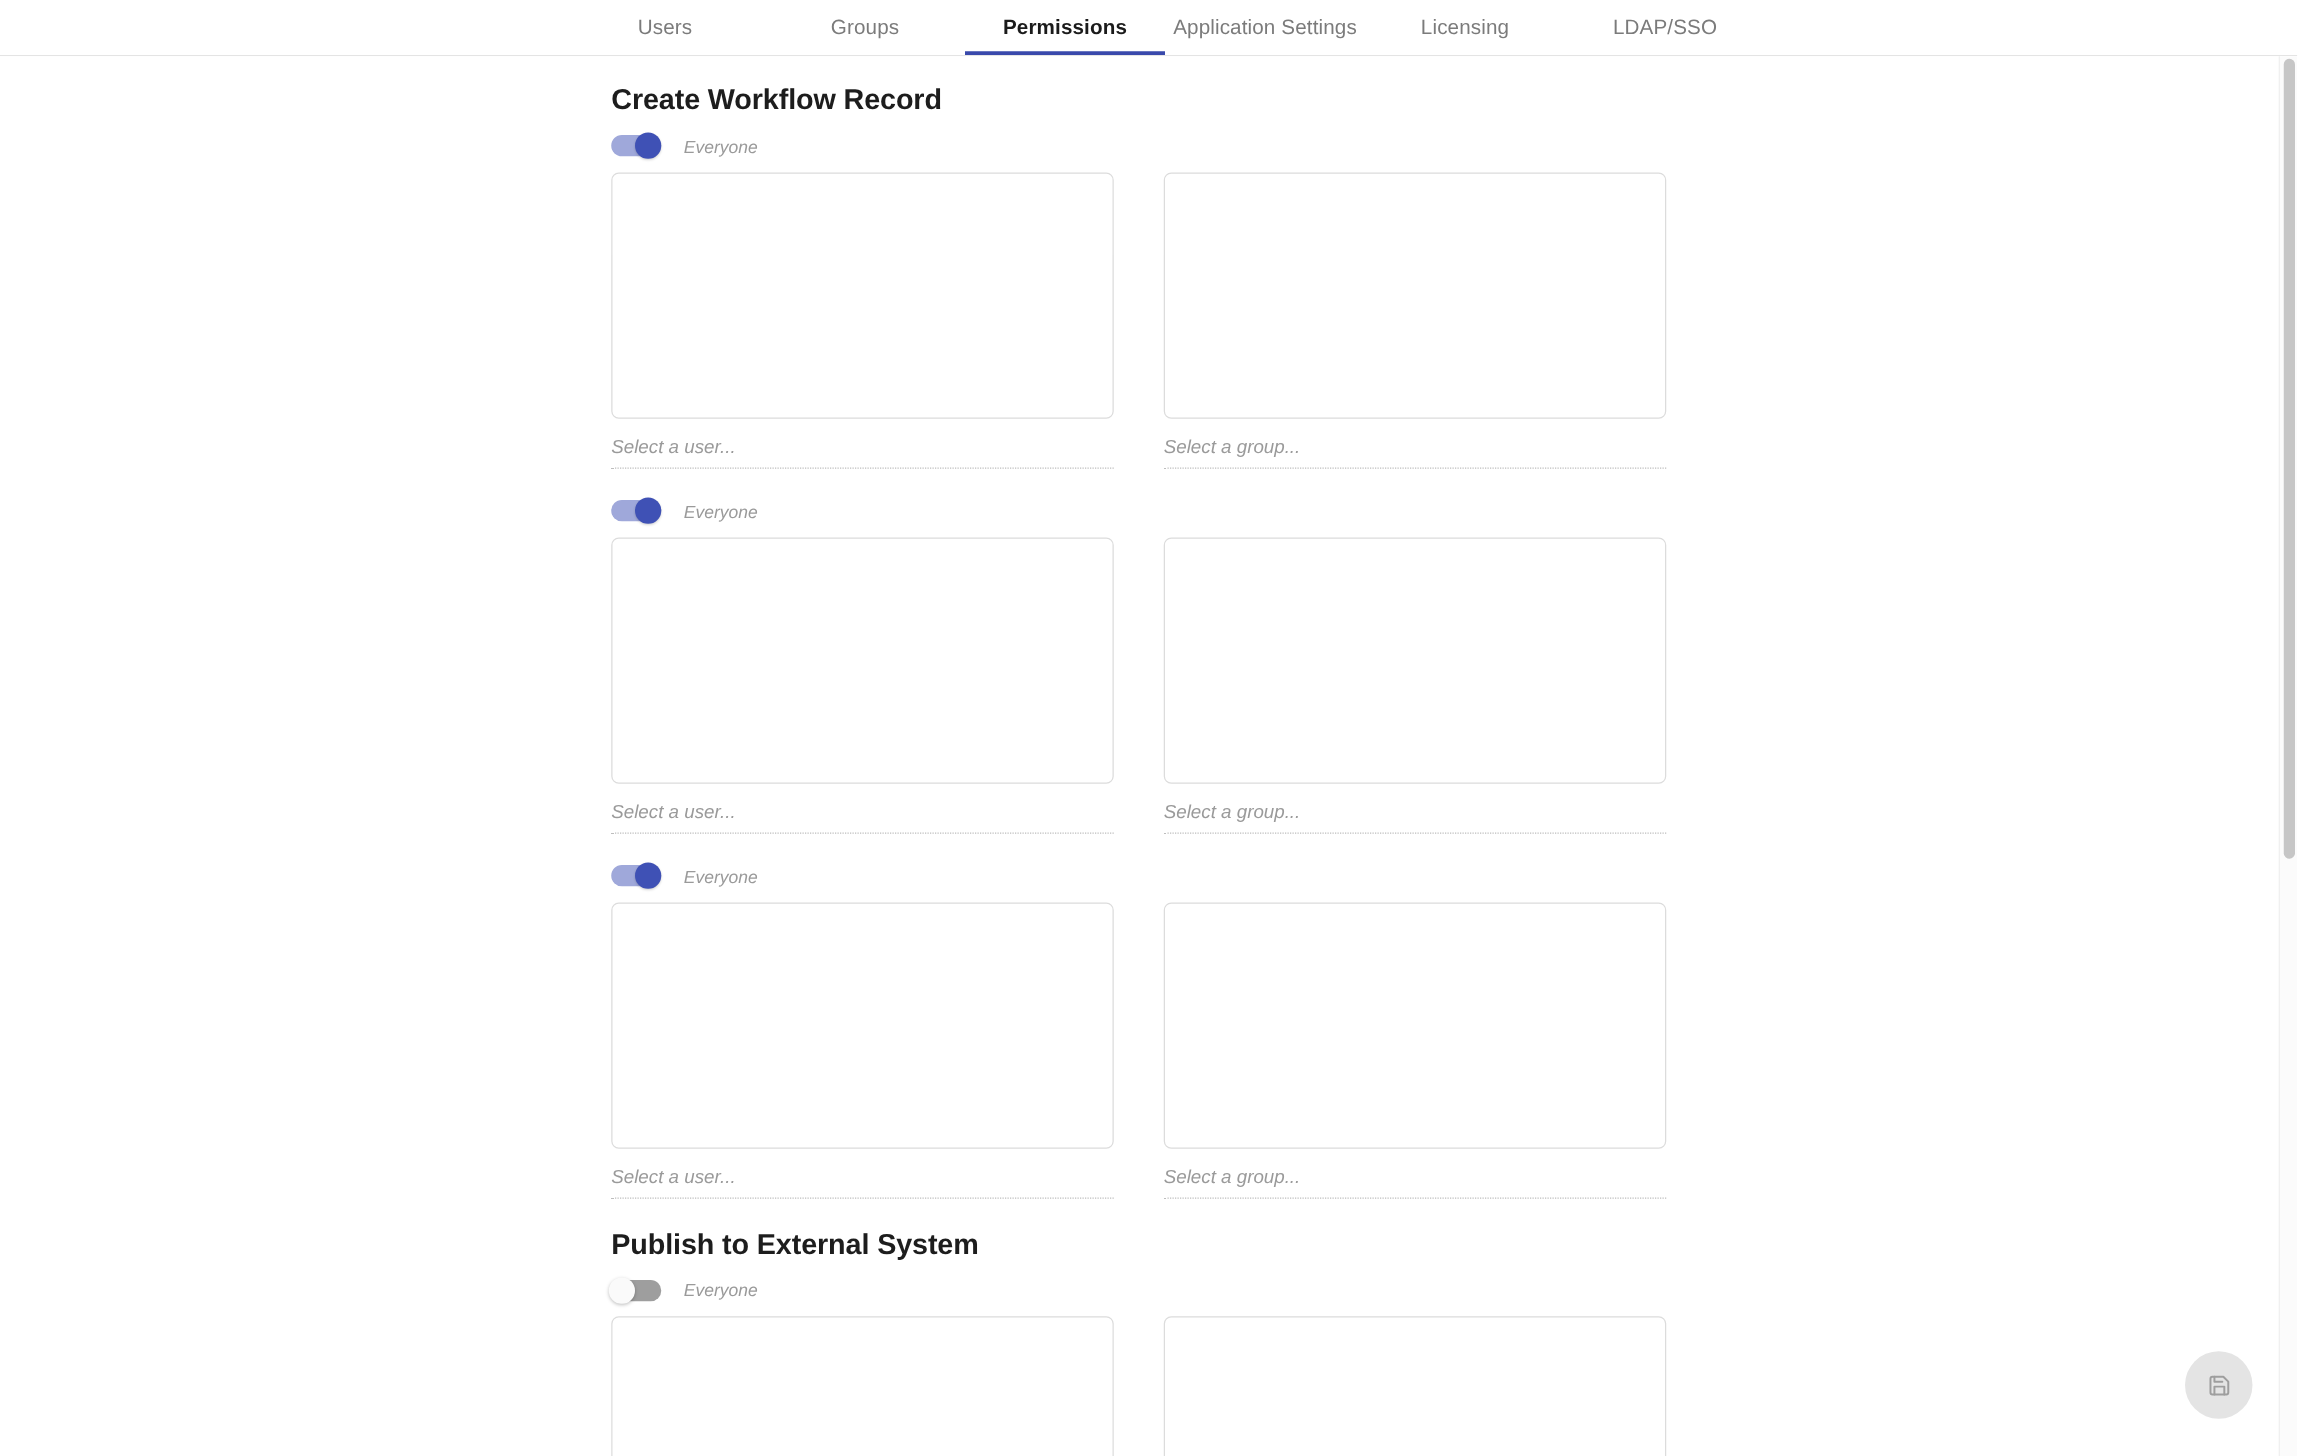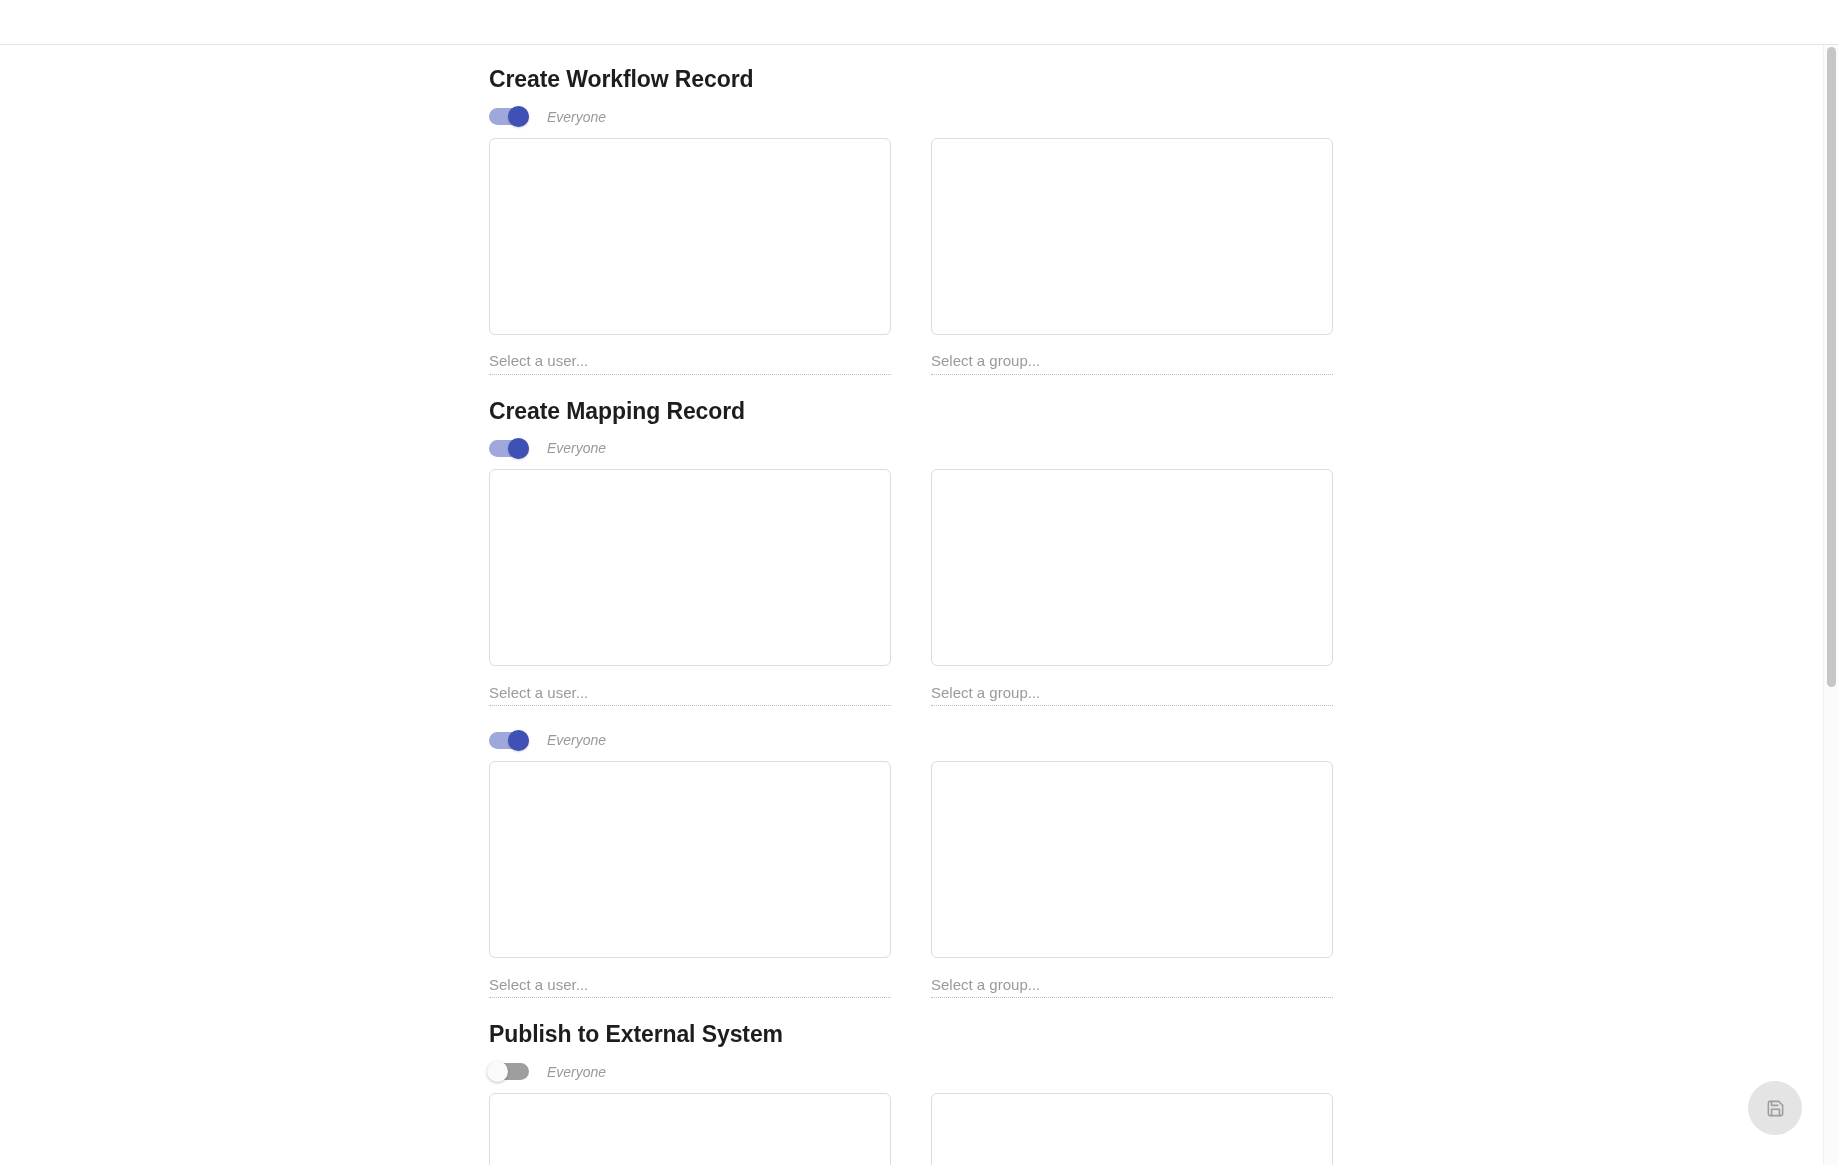--- a/index.html
+++ b/index.html
@@ -149,21 +149,22 @@
     border-radius: 6px;
     background: #ffffff;
     overflow: hidden;
   }
   .select-field {
     margin-top: 13px;
     width: 402px;
     height: 27px;
     border-bottom: 1px dotted #bdbdbd;
     display: flex;
-    align-items: center;
+    align-items: flex-start;
+    font-style: italic;
   }
   .select-placeholder {
     font-size: 15px;
     color: #9a9a9a;
     line-height: 19px;
     user-select: none;
   }
   .section-gap { height: 23px; }
 
   
@@ -201,20 +202,40 @@
     border-radius: 5px;
     background: #c6c6c6;
     cursor: pointer;
   }
 </style>
 </head>
 <body>
 
 <div class="app">
 
+  <div class="tabbar" id="tabbar">
+      <div class="tab">
+        <span>Users</span>
+      </div>
+      <div class="tab">
+        <span>Groups</span>
+      </div>
+      <div class="tab active">
+        <span>Permissions</span>
+      </div>
+      <div class="tab">
+        <span>Application Settings</span>
+      </div>
+      <div class="tab">
+        <span>Licensing</span>
+      </div>
+      <div class="tab">
+        <span>LDAP/SSO</span>
+      </div>
+    </div>
   <div class="tabbar-divider"></div>
 
   <div class="scrollarea">
     <div class="content" id="sections">
         <div class="section">
           <div class="section-title">Create Workflow Record</div>
           <div class="toggle-row">
             <div class="switch">
               <div class="knob"></div>
             </div>
@@ -230,21 +251,20 @@
             <div class="list-col">
               <div class="listbox"></div>
               <div class="select-field">
                 <span class="select-placeholder">Select a group...</span>
               </div>
             </div>
           </div>
         </div>
         <div class="section-gap"></div>
         <div class="section">
-          <div class="section-title">Create Mapping Record</div>
           <div class="toggle-row">
             <div class="switch">
               <div class="knob"></div>
             </div>
             <span class="toggle-label">Everyone</span>
           </div>
           <div class="lists">
             <div class="list-col">
               <div class="listbox"></div>
               <div class="select-field">

